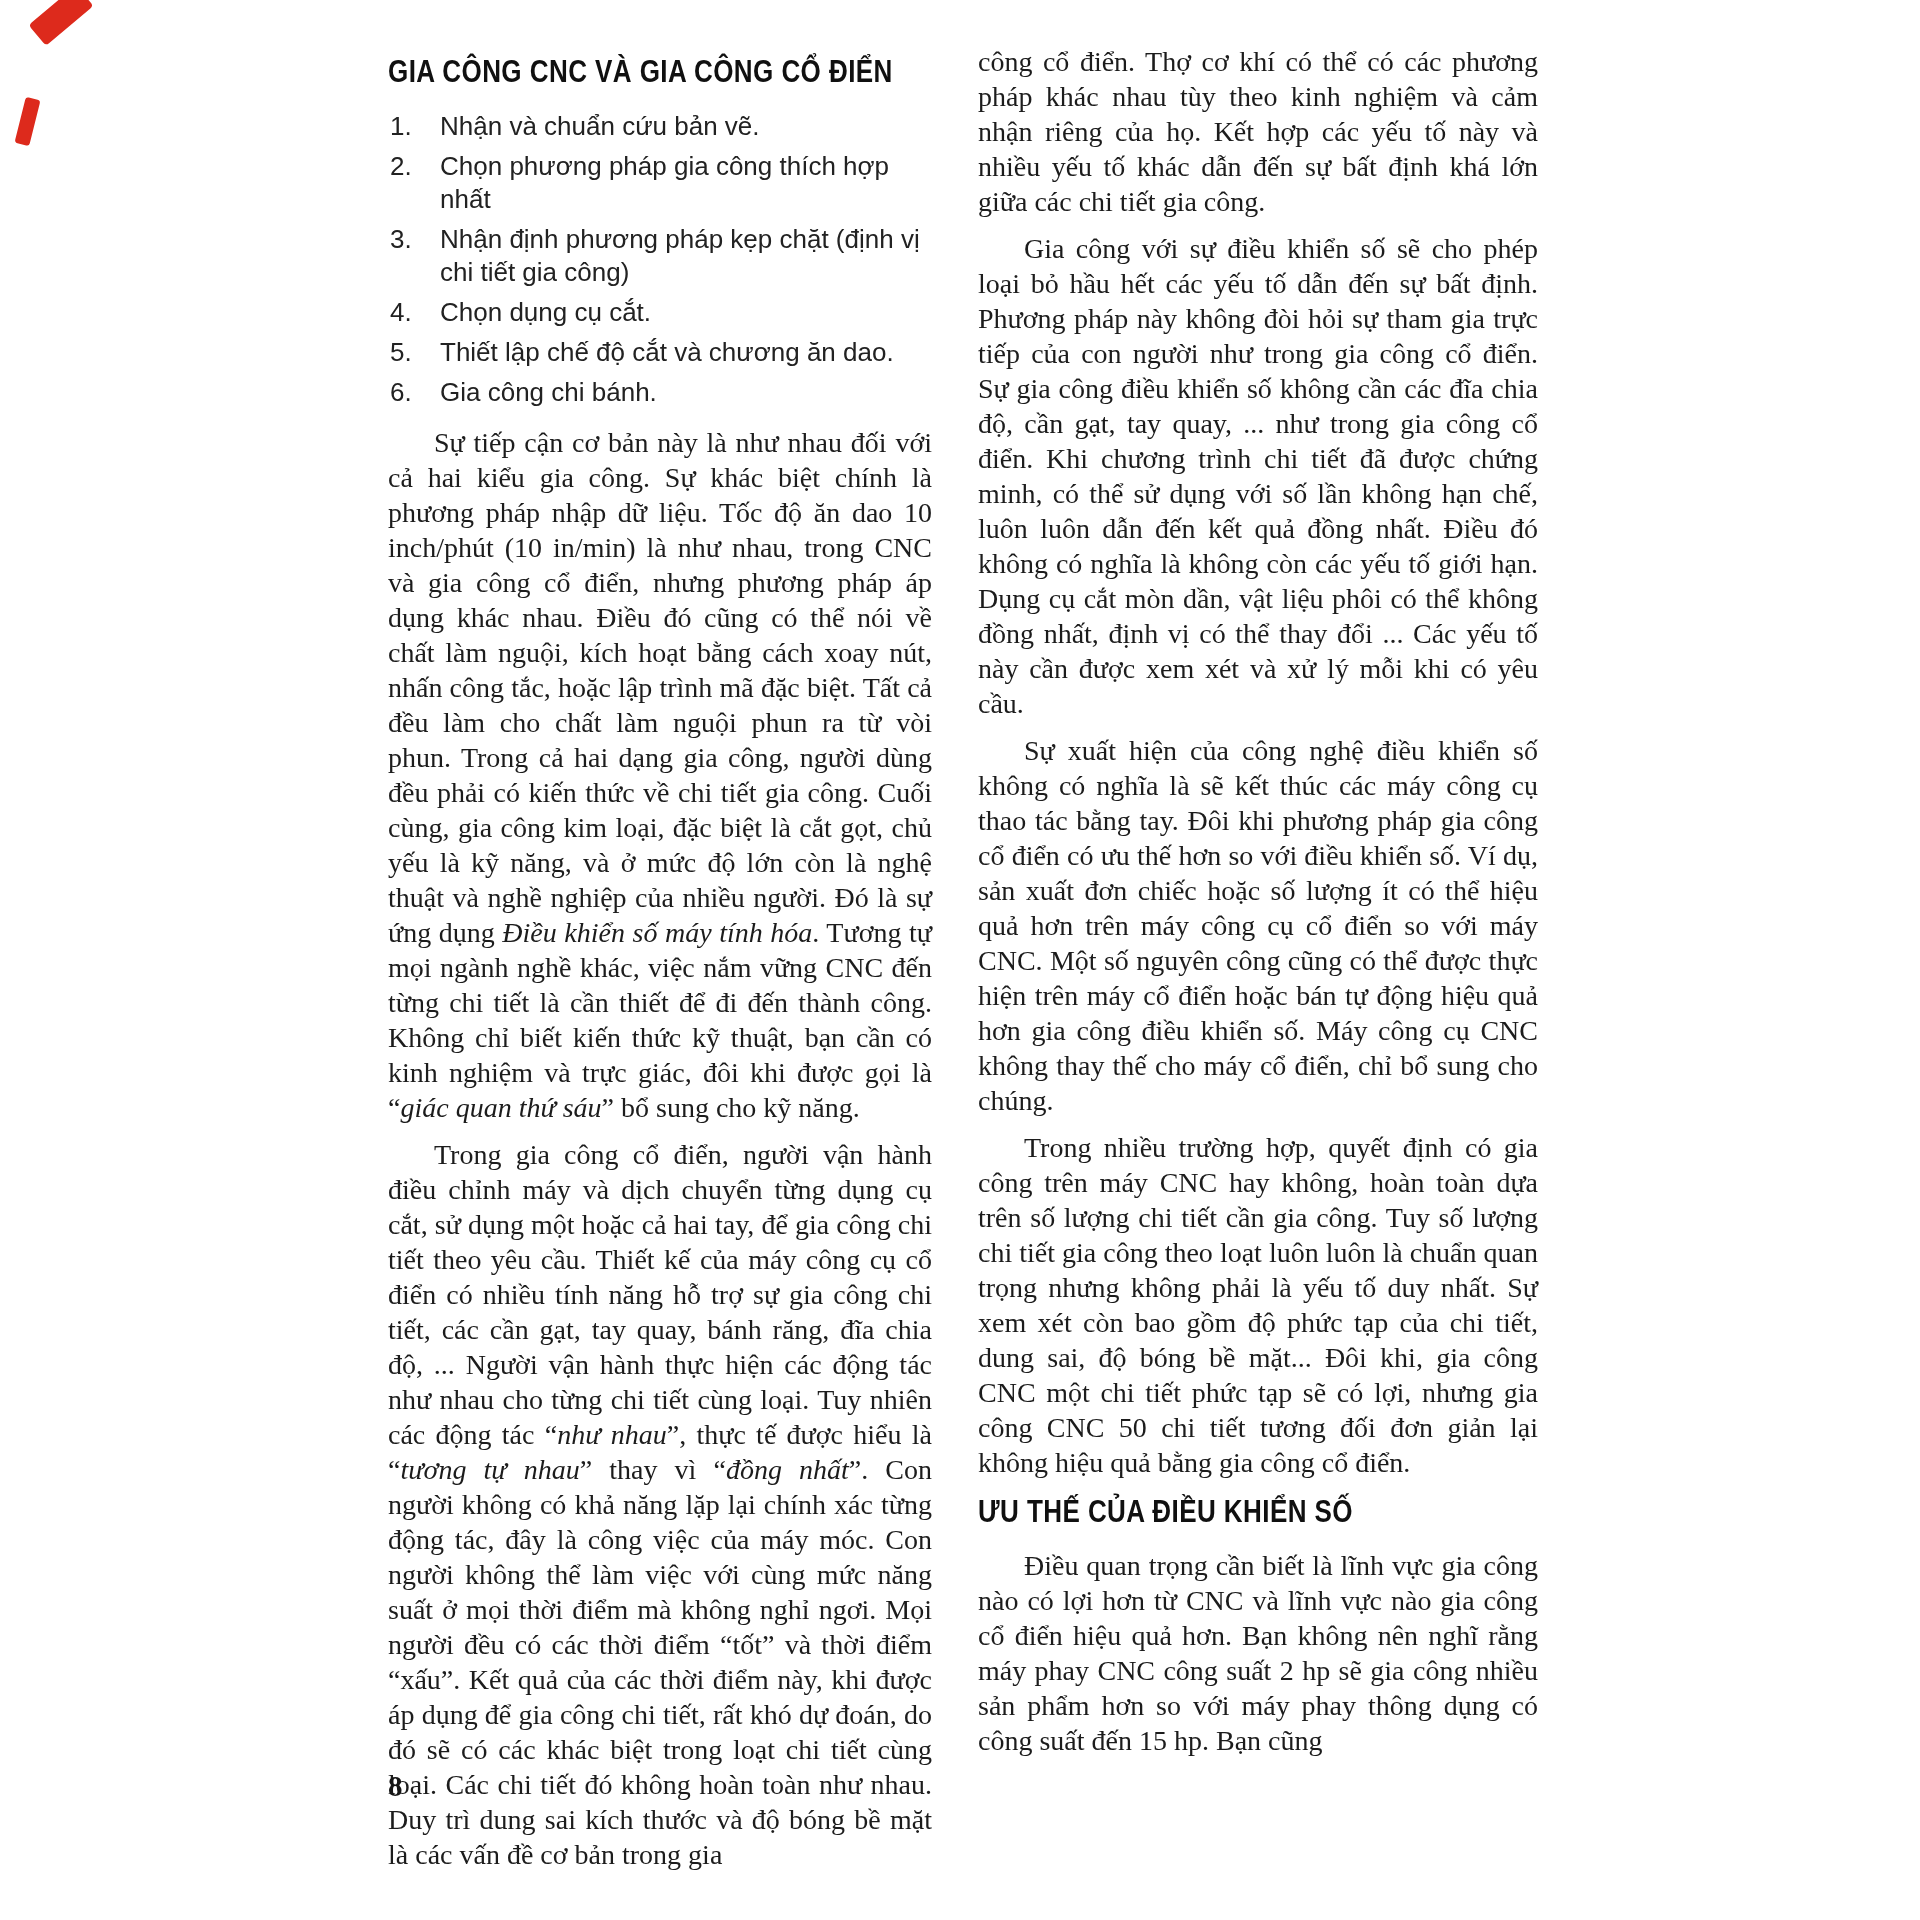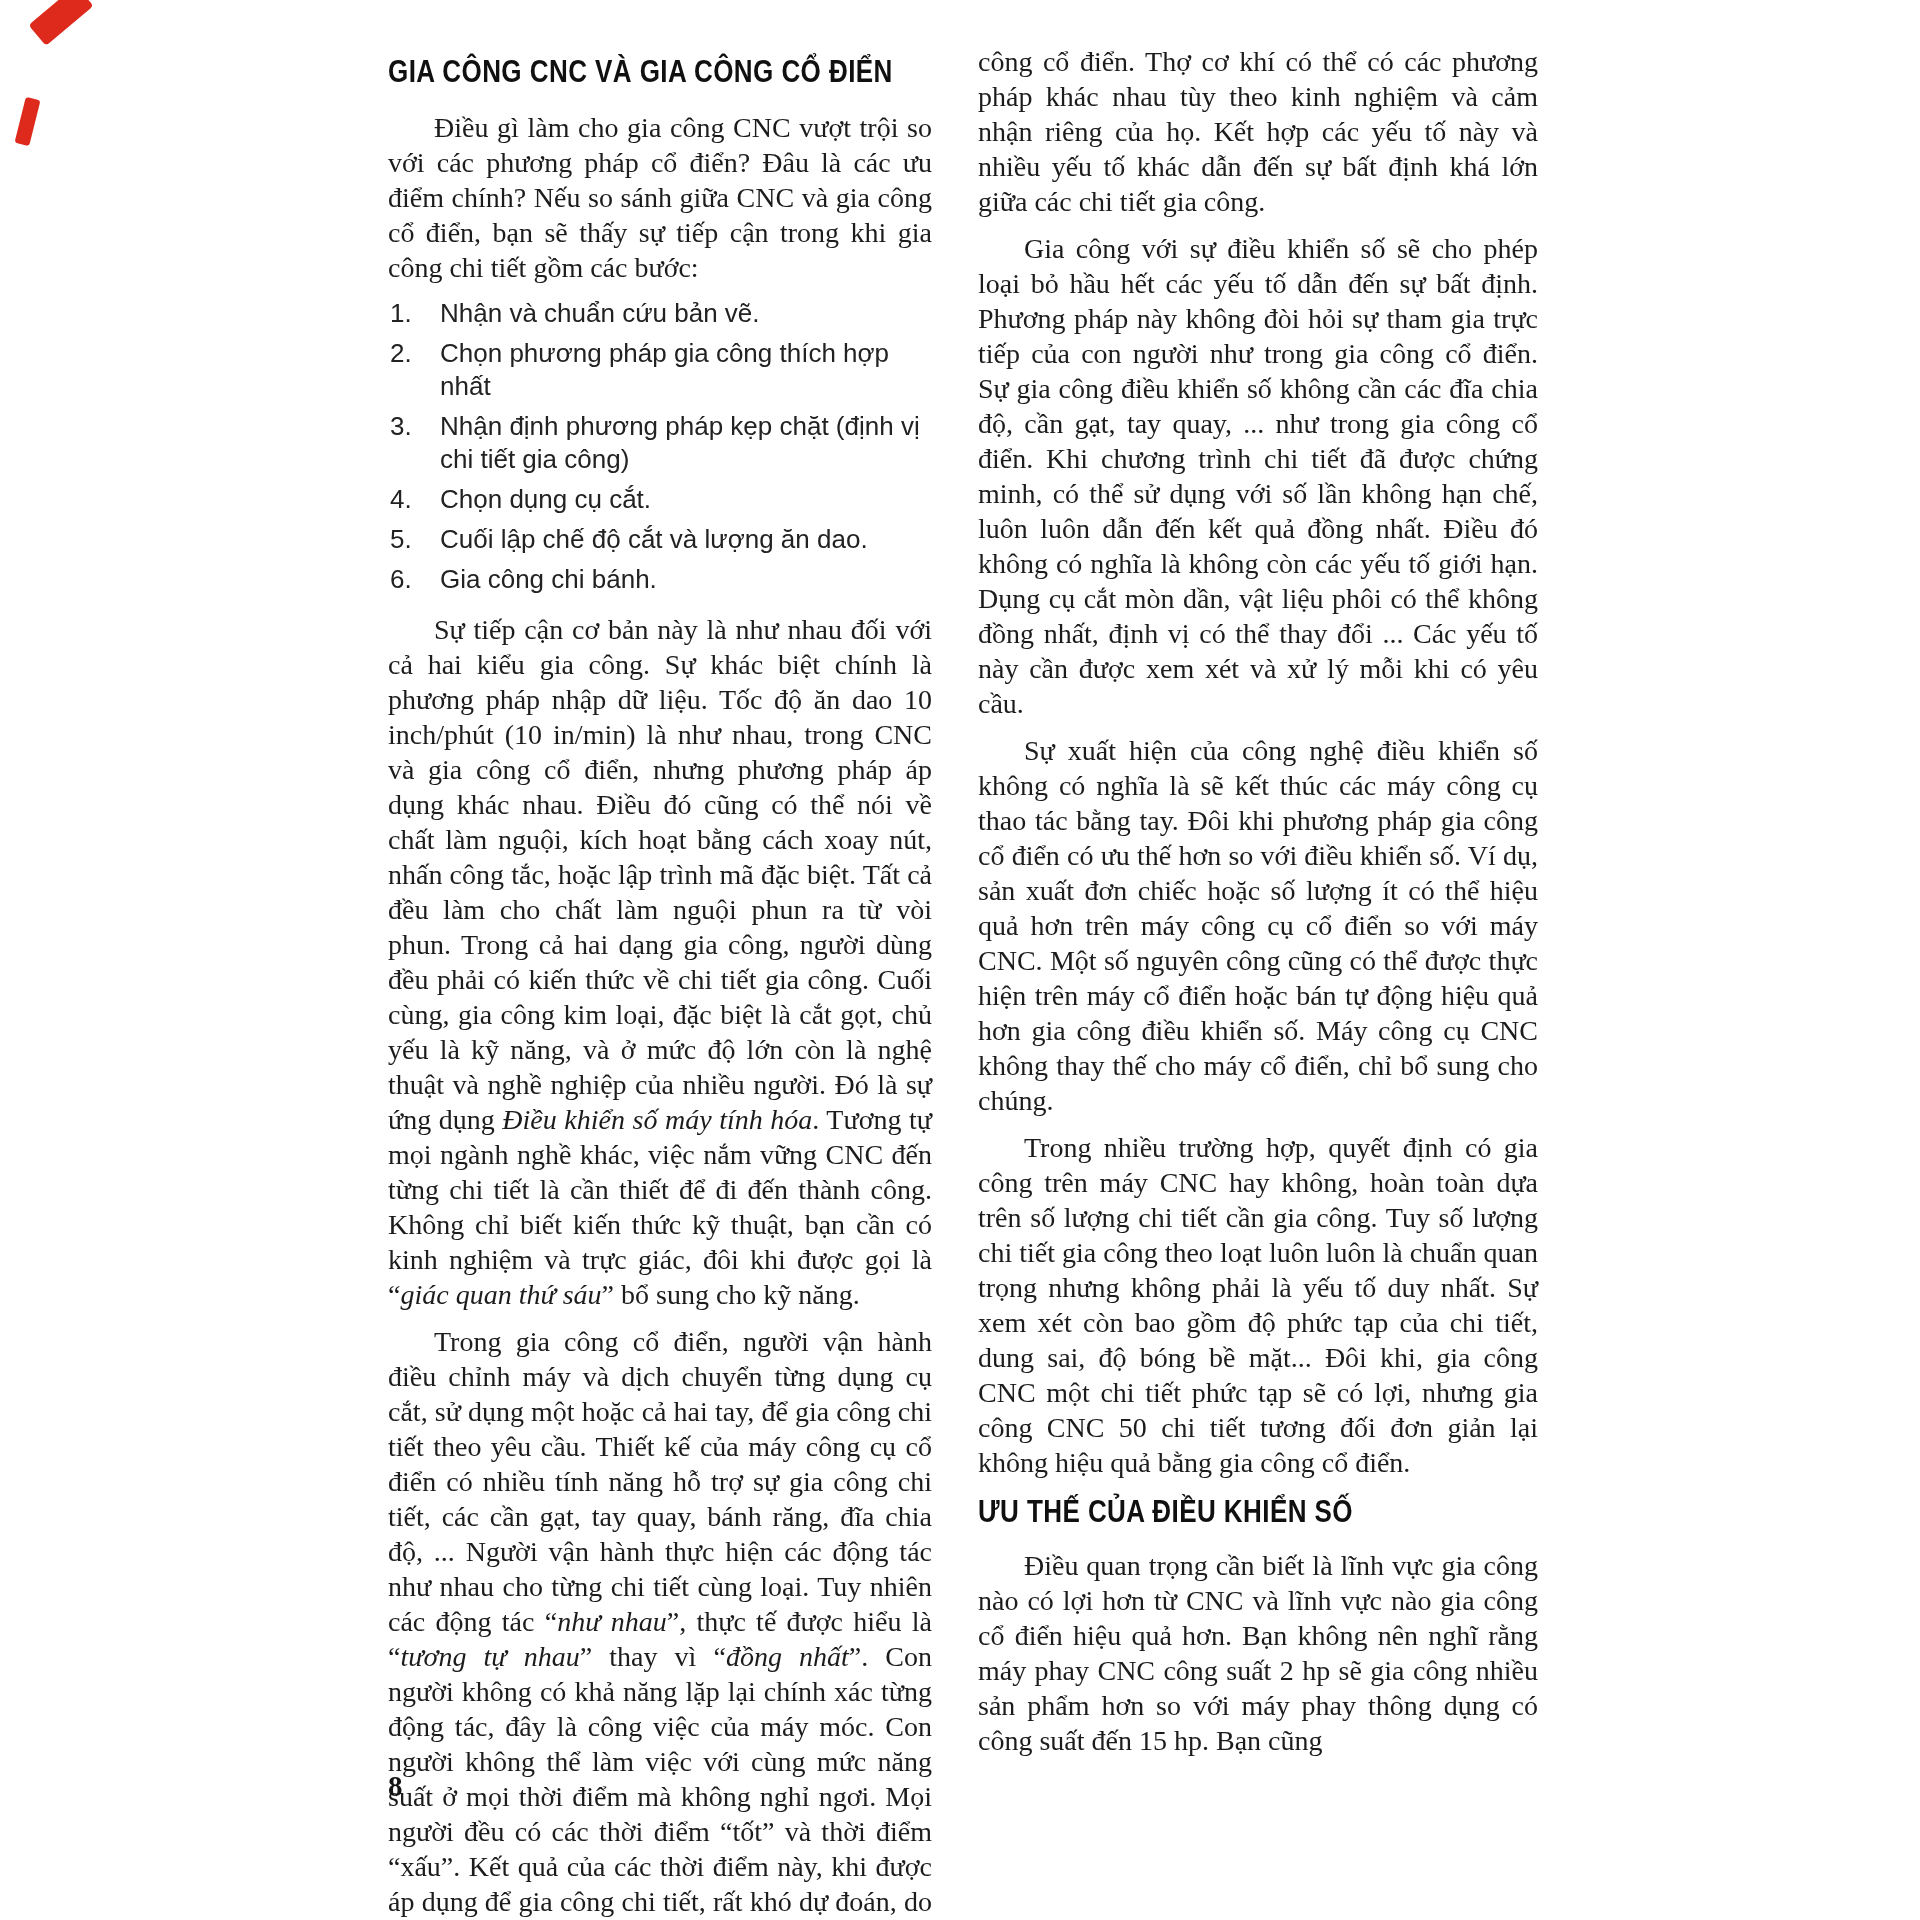--- a/index.html
+++ b/index.html
@@ -68,42 +68,41 @@
 <body>
 
 <div class="page">
 
   <div class="mark mark-1"></div>
   <div class="mark mark-2"></div>
 
   <div class="col col-left">
     <div class="sect-heading">GIA CÔNG CNC VÀ GIA CÔNG CỔ ĐIỂN</div>
 
-    <p class="body-par">Điều gì làm cho gia công CNC vượt trội so với các phương pháp cổ điển? Đâu là các ưu điểm chính? Nếu so sánh giữa CNC và gia công cổ điển, bạn sẽ thấy sự tiếp cận trong khi gia công chi tiết gồm các bước:</p>
 
     <ol class="steps">
       <li>
         <span class="num">1.</span>
         <span>Nhận và chuẩn cứu bản vẽ.</span>
       </li>
       <li>
         <span class="num">2.</span>
         <span>Chọn phương pháp gia công thích hợp nhất</span>
       </li>
       <li>
         <span class="num">3.</span>
         <span>Nhận định phương pháp kẹp chặt (định vị chi tiết gia công)</span>
       </li>
       <li>
         <span class="num">4.</span>
         <span>Chọn dụng cụ cắt.</span>
       </li>
       <li>
         <span class="num">5.</span>
-        <span>Cuối lập chế độ cắt và lượng ăn dao.</span>
+        <span>Thiết lập chế độ cắt và chương ăn dao.</span>
       </li>
       <li>
         <span class="num">6.</span>
         <span>Gia công chi bánh.</span>
       </li>
     </ol>
 
     <p class="body-par"><span>Sự tiếp cận cơ bản này là như nhau đối với cả hai kiểu gia công. Sự khác biệt chính là phương pháp nhập dữ liệu. Tốc độ ăn dao 10 inch/phút (10 in/min) là như nhau, trong CNC và gia công cổ điển, nhưng phương pháp áp dụng khác nhau. Điều đó cũng có thể nói về chất làm nguội, kích hoạt bằng cách xoay nút, nhấn công tắc, hoặc lập trình mã đặc biệt. Tất cả đều làm cho chất làm nguội phun ra từ vòi phun. Trong cả hai dạng gia công, người dùng đều phải có kiến thức về chi tiết gia công. Cuối cùng, gia công kim loại, đặc biệt là cắt gọt, chủ yếu là kỹ năng, và ở mức độ lớn còn là nghệ thuật và nghề nghiệp của nhiều người. Đó là sự ứng dụng </span><i>Điều khiển số máy tính hóa</i><span>. Tương tự mọi ngành nghề khác, việc nắm vững CNC đến từng chi tiết là cần thiết để đi đến thành công. Không chỉ biết kiến thức kỹ thuật, bạn cần có kinh nghiệm và trực giác, đôi khi được gọi là “</span><i>giác quan thứ sáu</i><span>” bổ sung cho kỹ năng.</span></p>
 
     <p class="body-par"><span>Trong gia công cổ điển, người vận hành điều chỉnh máy và dịch chuyển từng dụng cụ cắt, sử dụng một hoặc cả hai tay, để gia công chi tiết theo yêu cầu. Thiết kế của máy công cụ cổ điển có nhiều tính năng hỗ trợ sự gia công chi tiết, các cần gạt, tay quay, bánh răng, đĩa chia độ, ... Người vận hành thực hiện các động tác như nhau cho từng chi tiết cùng loại. Tuy nhiên các động tác “</span><i>như nhau</i><span>”, thực tế được hiểu là “</span><i>tương tự nhau</i><span>” thay vì “</span><i>đồng nhất</i><span>”. Con người không có khả năng lặp lại chính xác từng động tác, đây là công việc của máy móc. Con người không thể làm việc với cùng mức năng suất ở mọi thời điểm mà không nghỉ ngơi. Mọi người đều có các thời điểm “tốt” và thời điểm “xấu”. Kết quả của các thời điểm này, khi được áp dụng để gia công chi tiết, rất khó dự đoán, do đó sẽ có các khác biệt trong loạt chi tiết cùng loại. Các chi tiết đó không hoàn toàn như nhau. Duy trì dung sai kích thước và độ bóng bề mặt là các vấn đề cơ bản trong gia</span></p>

